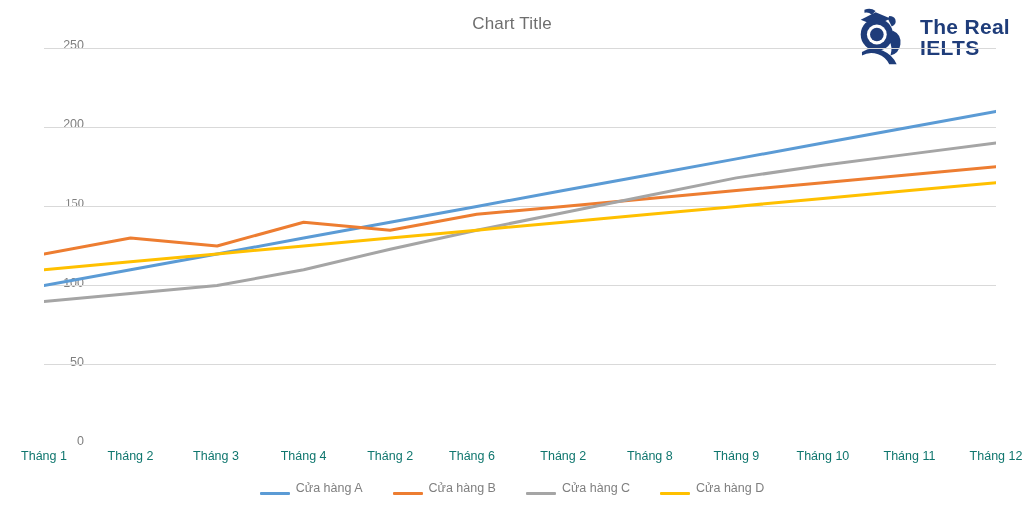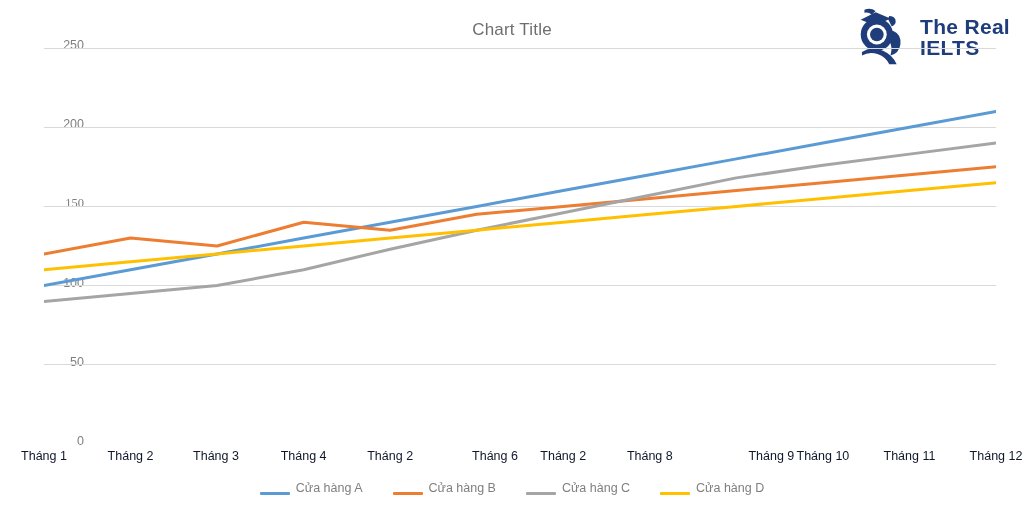--- a/index.html
+++ b/index.html
@@ -19,21 +19,21 @@
   #chart-root {
     position: absolute;
     inset: 0;
   }
 
   
   #chart-title {
     position: absolute;
     left: 0;
     right: 0;
-    top: 20px;
+    top: 14px;
     text-align: center;
     font-size: 17px;
     color: #6e6e6e;
     font-weight: 400;
     letter-spacing: .2px;
   }
 
   
   #logo {
     position: absolute;
@@ -91,21 +91,21 @@
     position: absolute;
     left: 44px;
     top: 449px;
     width: 952px;
     height: 20px;
   }
   .x-tick {
     position: absolute;
     transform: translateX(-50%);
     font-size: 12.5px;
-    color: #0f172a;
+    color: #0f766e;
     white-space: nowrap;
   }
 
   
   #legend {
     position: absolute;
     left: 0;
     right: 0;
     top: 481px;
     display: flex;
@@ -183,24 +183,24 @@
         </g>
     </svg>
   </div>
 
   <div id="x-axis">
       <div class="x-tick" style="left: 0px;">Tháng 1</div>
       <div class="x-tick" style="left: 86.5455px;">Tháng 2</div>
       <div class="x-tick" style="left: 172px; text-align: center;">Tháng 3</div>
       <div class="x-tick" style="left: 259.636px;">Tháng 4</div>
       <div class="x-tick" style="left: 346.182px;">Tháng 2</div>
-      <div class="x-tick" style="left: 451px; text-align: right;">Tháng 6</div>
+      <div class="x-tick" style="left: 428px; text-align: right;">Tháng 6</div>
       <div class="x-tick" style="left: 519.273px;">Tháng 2</div>
       <div class="x-tick" style="left: 605.818px;">Tháng 8</div>
-      <div class="x-tick" style="left: 692.364px; margin-left: 35px;">Tháng 9</div>
+      <div class="x-tick" style="left: 692.364px;">Tháng 9</div>
       <div class="x-tick" style="left: 778.909px;">Tháng 10</div>
       <div class="x-tick" style="left: 865.455px;">Tháng 11</div>
       <div class="x-tick" style="left: 952px;">Tháng 12</div>
     </div>
 
   <div id="legend">
       <div class="legend-item">
         <span class="legend-swatch" style="background: rgb(91, 155, 213);"></span>
         <span class="legend-label">Cửa hàng A</span>
       </div>

